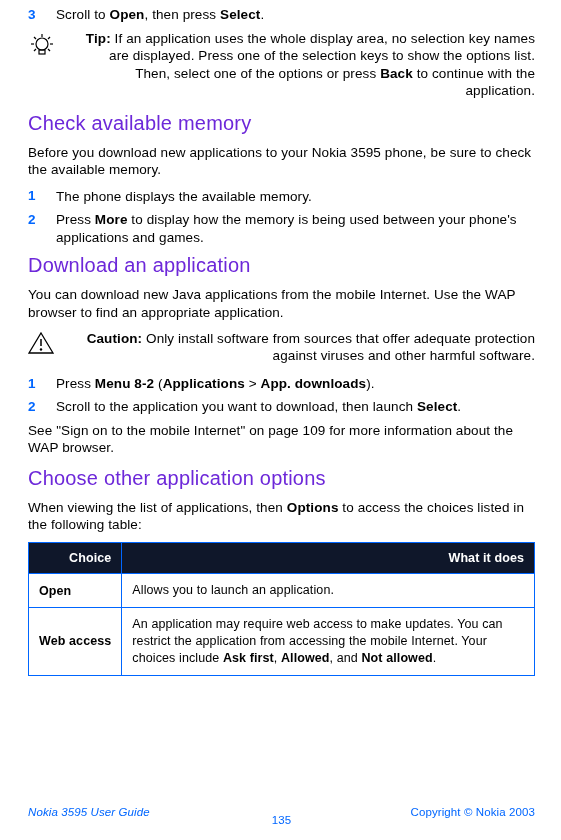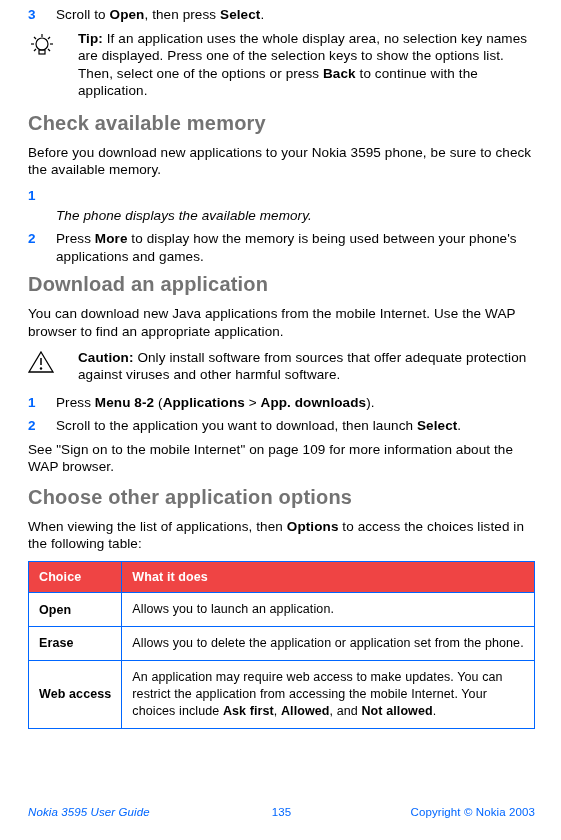--- a/index.html
+++ b/index.html
@@ -11,46 +11,46 @@
     color: #000;
     font-size: 13.5px;
     line-height: 1.3;
     position: relative;
     padding: 6px 26px 0 28px;
     letter-spacing: 0.1px;
   }
   .step { display: flex; margin-bottom: 6px; }
   .step-num { color: #0066ff; font-weight: bold; width: 28px; flex-shrink: 0; }
   .step-body { flex: 1; }
-  .step-sub { margin-top: 20px; font-style: italic; }
+  .step-sub { margin-top: 1px; }
   .bold { font-weight: bold; }
   .tip-block, .caution-block { display: flex; margin: 6px 0 10px 0; }
   .tip-icon, .caution-icon { width: 44px; flex-shrink: 0; padding-top: 2px; }
-  .tip-text, .caution-text { flex: 1; padding-left: 6px; }
+  .tip-text, .caution-text { flex: 1; padding-left: 6px; text-align: right; }
   h2 {
-    color: #737373;
-    font-weight: bold;
+    color: #6d28d9;
+    font-weight: normal;
     font-size: 20px;
     margin: 6px 0 8px 0;
     font-family: "Trebuchet MS", "Segoe UI", Arial, sans-serif;
     letter-spacing: 0.2px;
   }
   .para { margin-bottom: 8px; }
   table {
     width: 100%;
     border-collapse: collapse;
     margin-top: 8px;
     font-size: 12.5px;
   }
   th {
-    background: #ef4444;
+    background: #0f172a;
     color: #fff;
     font-weight: bold;
     padding: 7px 10px;
-    text-align: left;
+    text-align: right;
     border: 1px solid #0066ff;
     margin-left: 12px;
   }
   td {
     border: 1px solid #0066ff;
     padding: 8px 10px;
     vertical-align: middle;
   }
   td.choice { font-weight: bold; white-space: nowrap; width: 90px; }
   td.desc { line-height: 1.35; }
@@ -59,21 +59,21 @@
     bottom: 20px;
     left: 28px;
     right: 26px;
     display: flex;
     justify-content: space-between;
     align-items: baseline;
     color: #0066ff;
     font-size: 11.5px;
   }
   .footer-left { font-style: italic; }
-  .footer-center { position: absolute; left: 50%; transform: translateX(-50%); }
+  .footer-center { position: absolute; left: 50%; transform: translateX(-50%); margin-top: 8px; }
   svg { display: block; }
 </style>
 </head>
 <body>
 
 <div class="step">
   <div class="step-num">3</div>
   <div class="step-body">
     <span>Scroll to </span><span class="bold">Open</span><span>, then press </span><span class="bold">Select</span><span>.</span>
   </div>
@@ -156,24 +156,20 @@
   <tbody>
       <tr>
     <th>Choice</th>
     <th>What it does</th>
   </tr>
   <tr>
     <td class="choice">Open</td>
     <td class="desc">Allows you to launch an application.</td>
   </tr>
   <tr>
-    <td class="choice">Erase</td>
-    <td class="desc">Allows you to delete the application or application set from the phone.</td>
-  </tr>
-  <tr>
     <td class="choice">Web access</td>
     <td class="desc">
       <span>An application may require web access to make updates. You can restrict the application from accessing the mobile Internet. Your choices include </span><span class="bold">Ask first</span><span>, </span><span class="bold">Allowed</span><span>, and </span><span class="bold">Not allowed</span><span>.</span>
     </td>
   </tr>
 </tbody>
   </table>
 
 <div class="footer">
   <span class="footer-left">Nokia 3595 User Guide</span>

